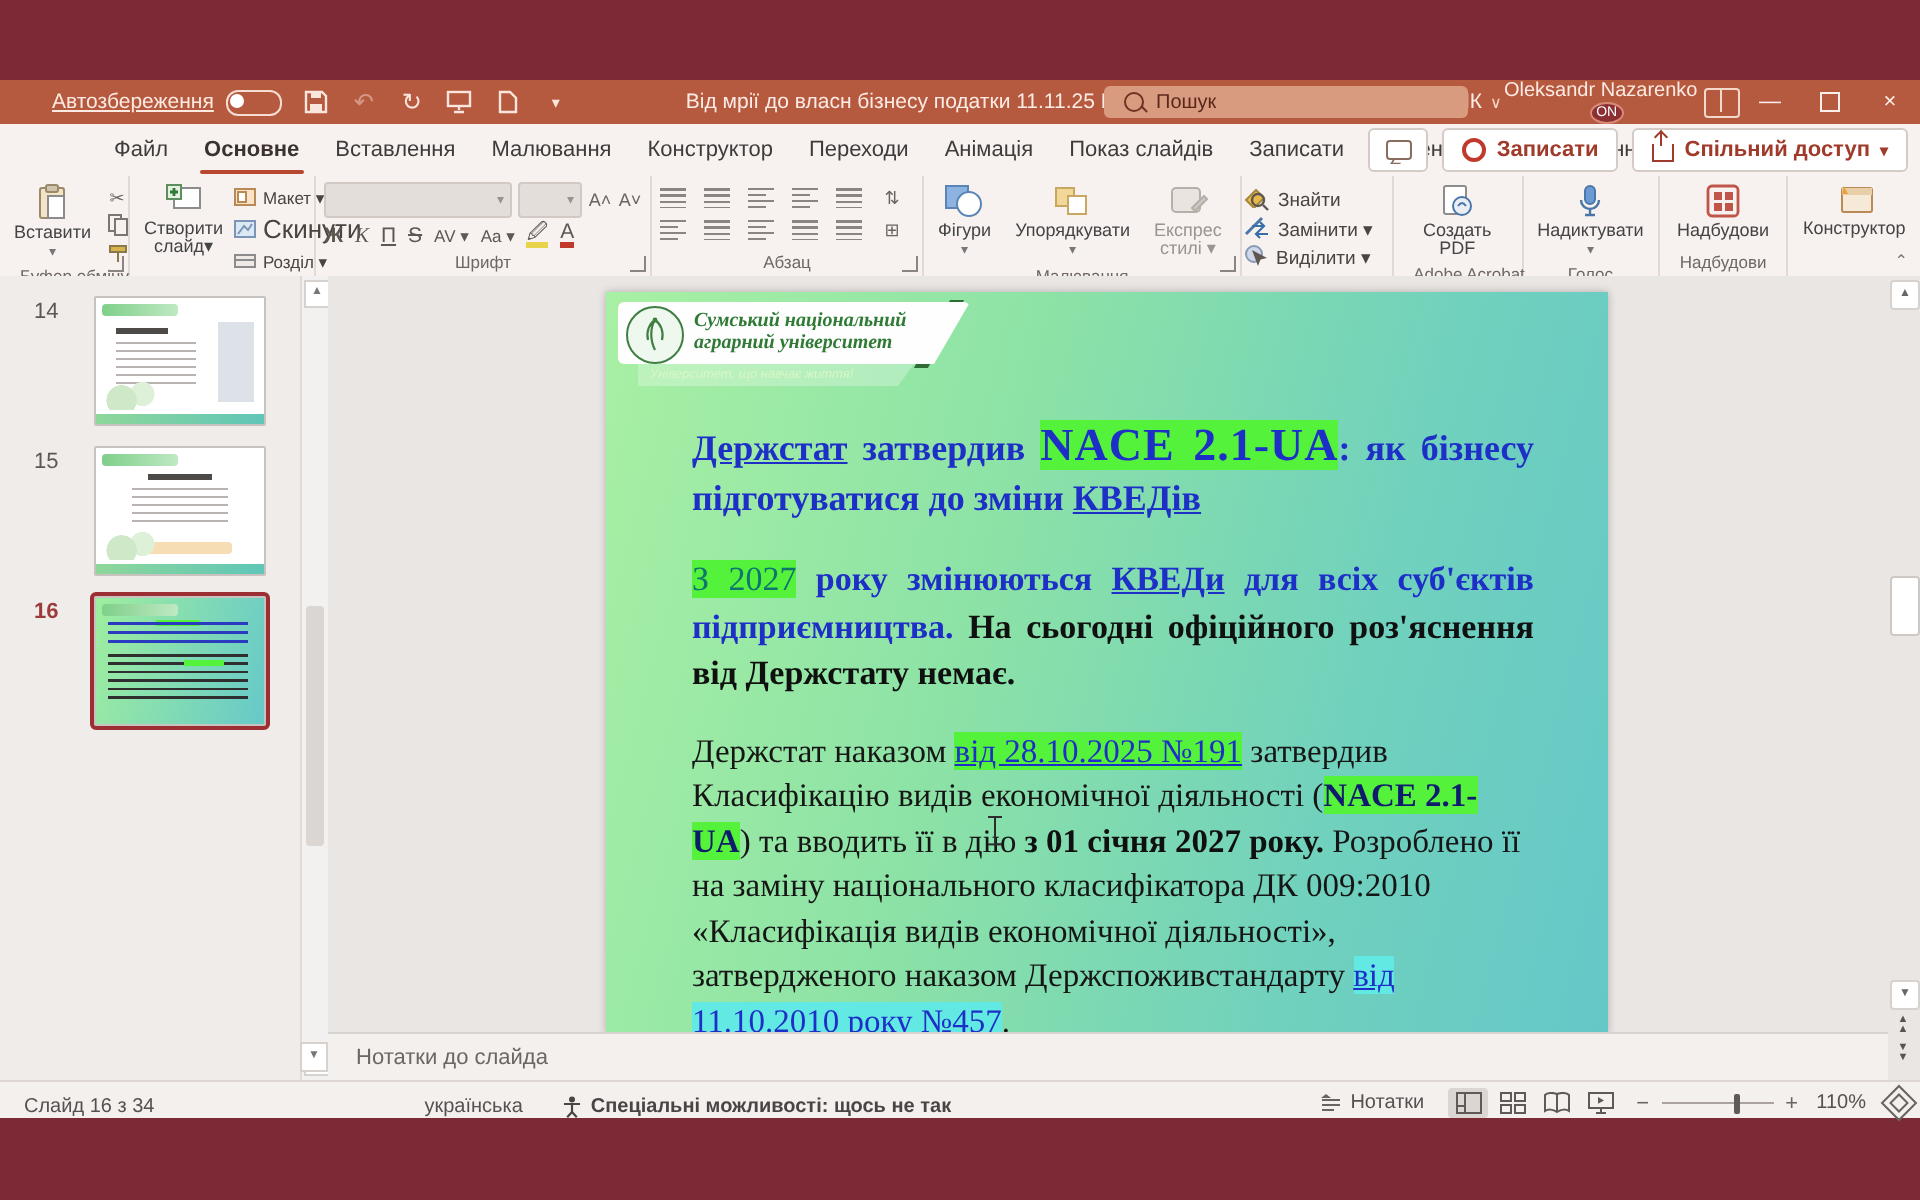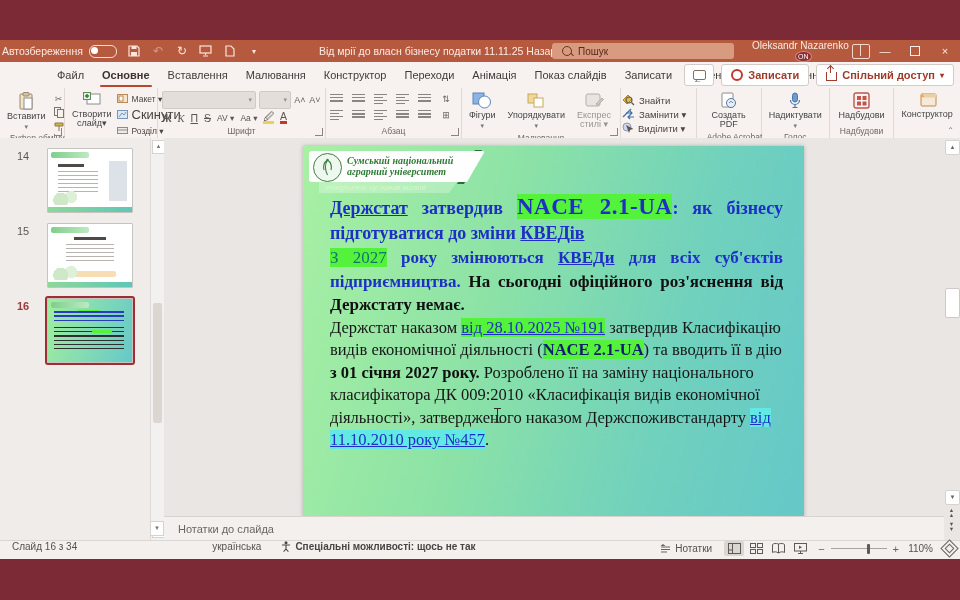--- a/index.html
+++ b/index.html
@@ -6,21 +6,21 @@
   .app{position:relative;width:960px;height:600px;background:#7a2a36;overflow:hidden;
        font-family:"Liberation Sans",sans-serif;-webkit-font-smoothing:antialiased;}
 
   
   .band-top{position:absolute;left:0;top:0;width:960px;height:40px;background:#7b2a36;}
   .band-bottom{position:absolute;left:0;top:558px;width:960px;height:42px;background:#7b2a36;}
 
   
   .titlebar{position:absolute;left:0;top:40px;width:960px;height:22px;background:#b5593f;
             display:flex;align-items:center;color:#fdeae2;font-size:10.5px;}
-  .tb-autosave{margin-left:2px;}
+  .tb-autosave{margin-left:26px;text-decoration:underline;}
   .toggle{width:26px;height:11px;border:1px solid #f6ddd2;border-radius:6px;margin:0 8px 0 6px;position:relative;}
   .toggle .knob{position:absolute;left:1px;top:1px;width:7px;height:7px;border-radius:50%;background:#fff;}
   .qat{display:flex;align-items:center;gap:10px;margin-left:2px;}
   .qat .ic{width:14px;height:14px;display:inline-flex;align-items:center;justify-content:center;color:#fbe6dd;font-size:12px;}
   .qat .dim{opacity:.45;}
   .tb-title{flex:0 0 auto;margin-left:58px;white-space:nowrap;color:#fdece5;}
   .tb-caret{font-size:8px;margin-left:4px;color:#f3d8cc;}
   .searchbox{position:absolute;left:552px;top:3px;width:182px;height:16px;background:#d99b80;border-radius:3px;
              display:flex;align-items:center;color:#59281a;font-size:10px;}
   .searchbox .mag{width:8px;height:8px;border:1.4px solid #6b3322;border-radius:50%;margin:0 6px 0 10px;position:relative;}
@@ -130,21 +130,21 @@
   .logo-tagband{position:absolute;left:10px;top:31px;width:138px;height:11px;background:rgba(255,255,255,.28);
      clip-path:polygon(0 0,138px 0,130px 11px,0 11px);}
   .logo-emblem{position:absolute;left:4px;top:2px;width:27px;height:27px;border-radius:50%;border:1.5px solid #3f7f44;background:#eef8ee;}
   .logo-emblem svg{position:absolute;left:3px;top:3px;}
   .logo-text{position:absolute;left:38px;top:4px;font-family:"Liberation Serif",serif;font-style:italic;font-weight:bold;
      color:#2f7a35;font-size:10px;line-height:11px;white-space:nowrap;}
   .logo-tag{position:absolute;left:16px;top:32.5px;font-size:6.5px;color:#d9f6c7;font-style:italic;white-space:nowrap;}
 
   
   .slide-text{position:absolute;left:27px;top:48px;width:453px;font-family:"Liberation Serif",serif;}
-  .para{margin:0;}
+  .para{margin:16px;}
   .p-title{font-size:18px;line-height:25px;text-align:justify;font-weight:bold;}
   .p-body{font-size:17px;line-height:23.5px;text-align:justify;}
   .p-body2{font-size:16.5px;line-height:22.5px;}
   .r-blue{color:#1d2fc7;font-weight:bold;}
   .r-blue-u{color:#1d2fc7;font-weight:bold;text-decoration:underline;}
   .r-blue-big-hl{color:#1d2fc7;font-weight:bold;background:#55f23c;font-size:23px;letter-spacing:.5px;}
   .r-blue-hl{color:#0f766e;font-weight:normal;background:#55f23c;}
   .r-black{color:#161616;}
   .r-black-bold{color:#101010;font-weight:bold;}
   .r-link-green{color:#1d2fc7;text-decoration:underline;background:#55f23c;}
@@ -164,21 +164,21 @@
 
   
   .notes-bar{position:absolute;left:0;bottom:0;width:780px;height:23px;background:#f3f0ee;border-top:1px solid #d9d3d0;
              display:flex;align-items:center;font-size:11px;color:#6c6662;}
   .notes-bar span{margin-left:14px;}
   .notes-collapse{position:absolute;left:-14px;bottom:4px;width:12px;height:13px;background:#fff;border:1px solid #d8d2cf;
                   font-size:6px;color:#777;text-align:center;line-height:12px;}
 
   
   .statusbar{position:absolute;left:0;top:540px;width:960px;height:18px;background:#f3f0ee;border-top:1px solid #ddd6d3;
-             display:flex;align-items:flex-start;font-size:10px;color:#565150;}
+             display:flex;align-items:flex-end;font-size:10px;color:#565150;}
   .sb-left{display:flex;align-items:center;gap:0;}
   .sb-item{padding:0 10px;white-space:nowrap;}
   .sb-slide{margin-left:2px;}
   .sb-lang{margin-left:115px;}
   .sb-access{display:flex;align-items:center;gap:4px;font-weight:bold;color:#4a4544;}
   .sb-right{position:absolute;right:4px;display:flex;align-items:center;gap:8px;}
   .sb-notesbtn{display:flex;align-items:center;gap:4px;padding:0 4px;}
   .viewbtns{display:flex;align-items:center;gap:2px;}
   .vb{width:20px;height:15px;display:flex;align-items:center;justify-content:center;}
   .vb.sel{background:#dcd6d3;border-radius:2px;}

